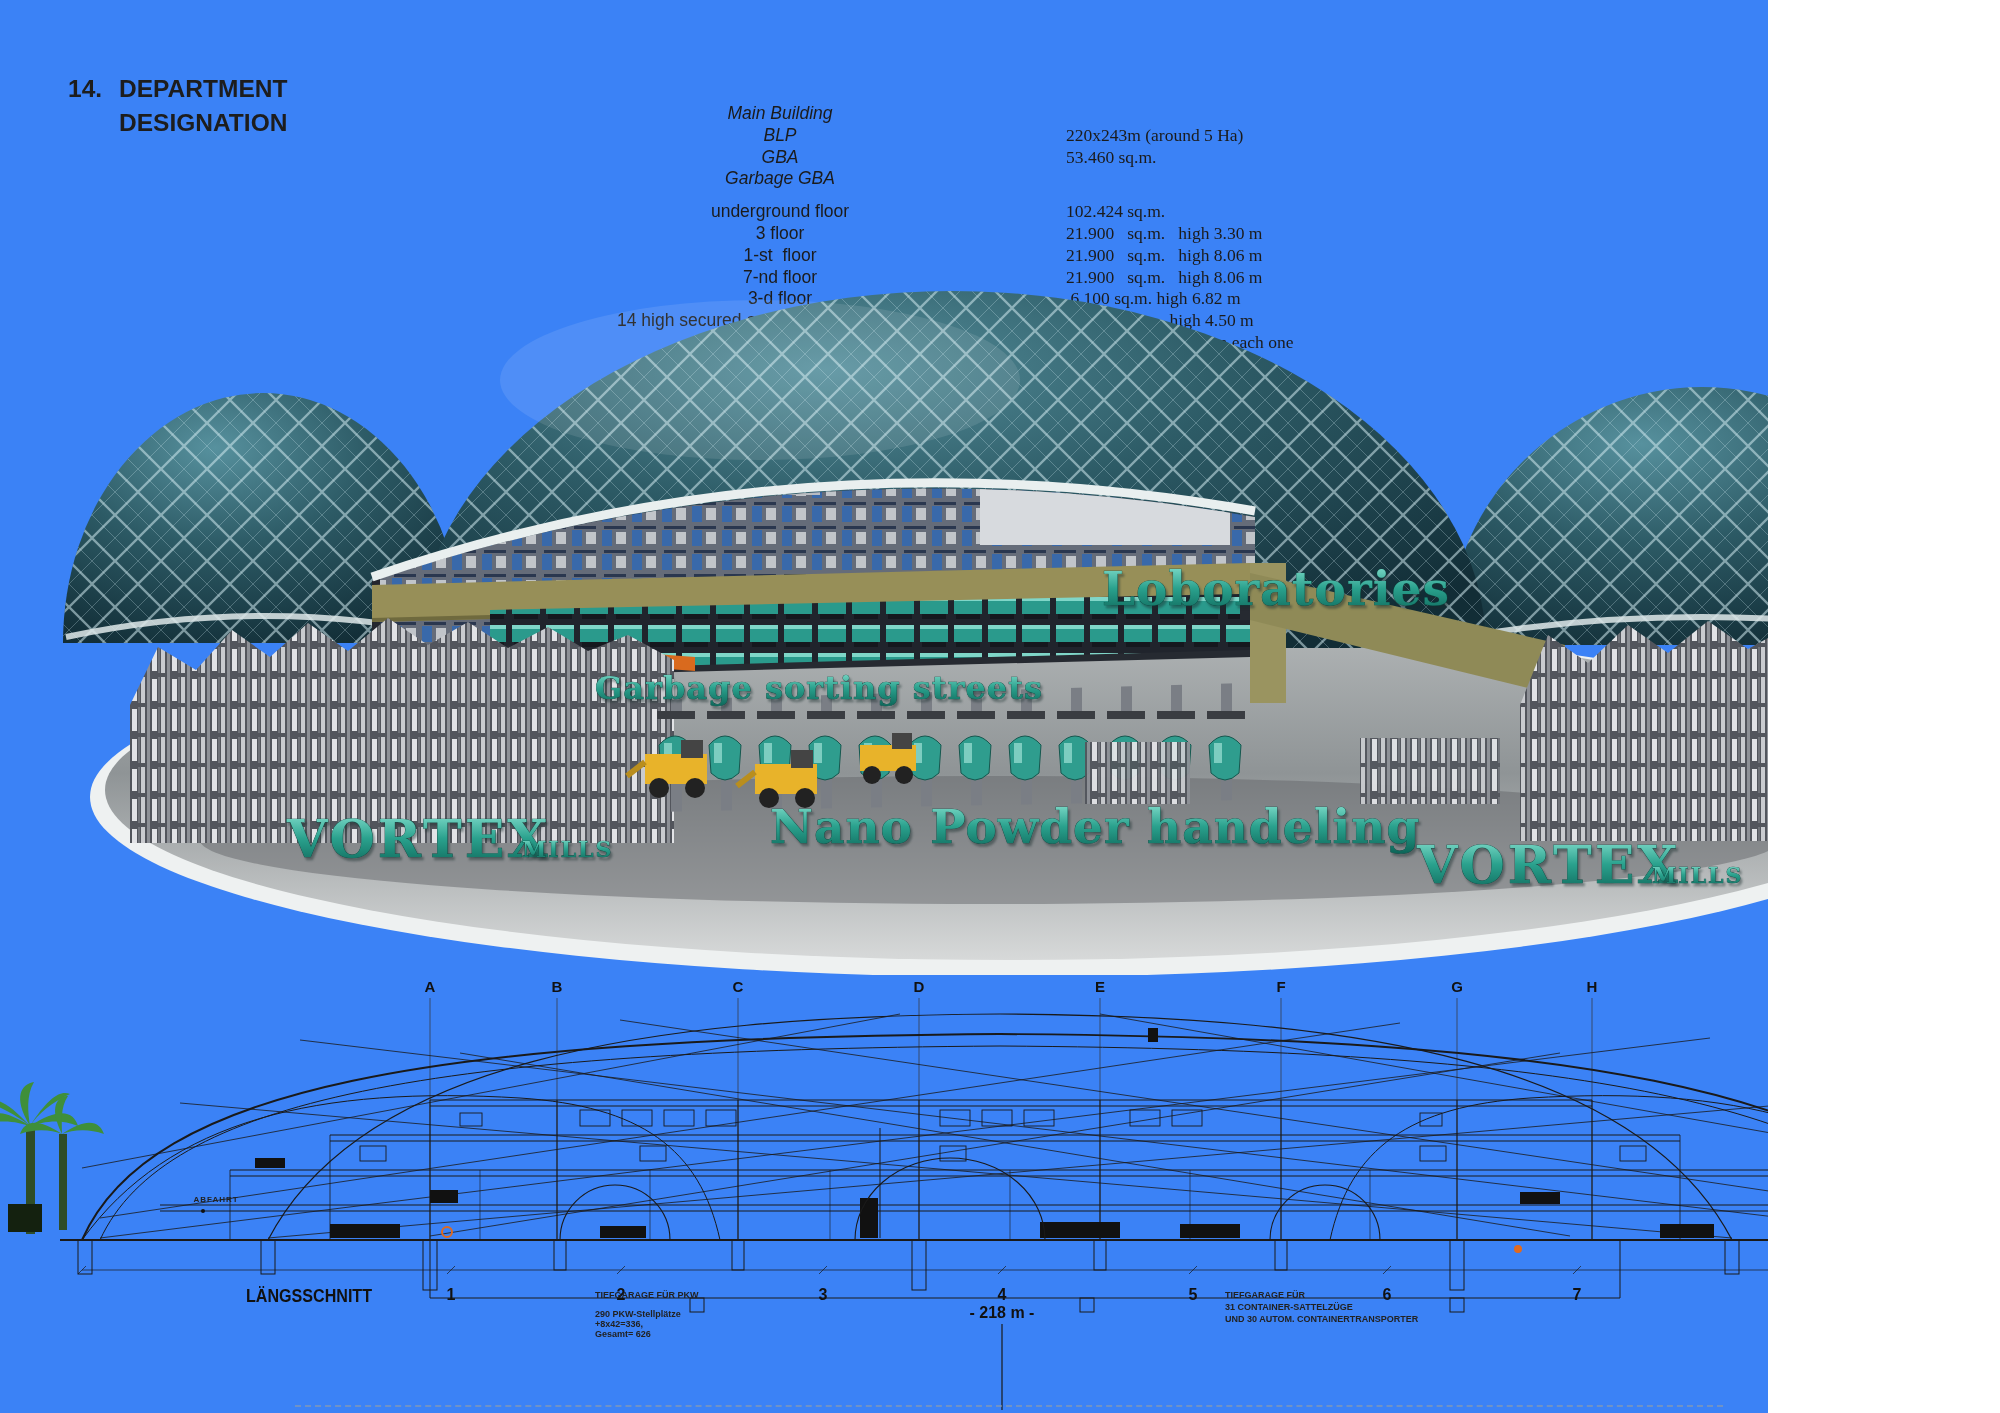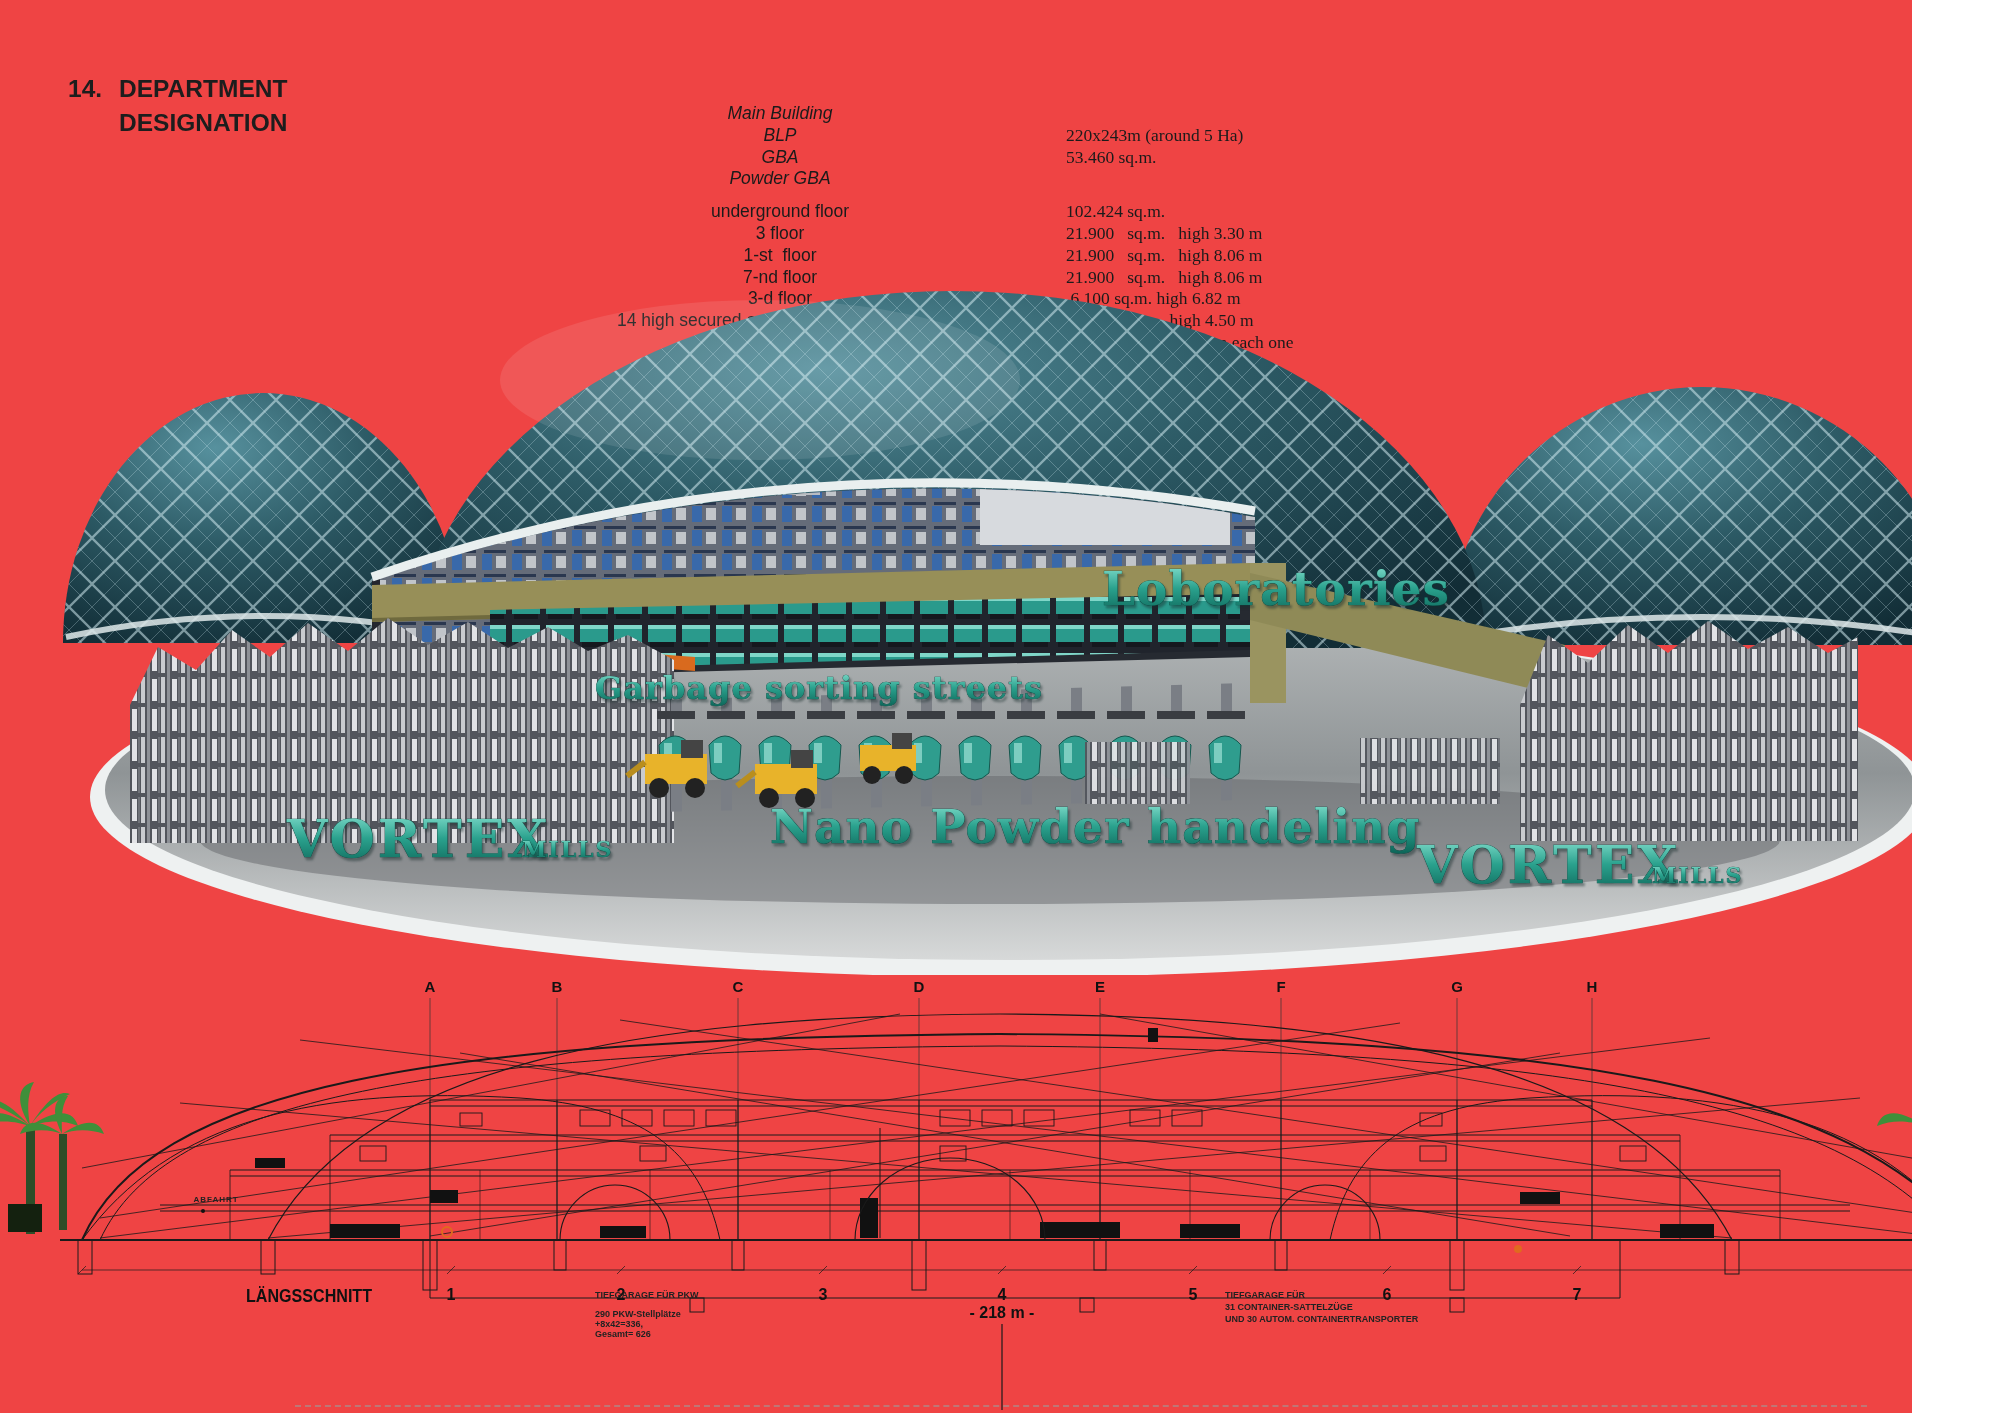--- a/index.html
+++ b/index.html
@@ -1,16 +1,16 @@
 <!DOCTYPE html>
 <html><head>
 <meta charset="utf-8">
 <style>
   html,body{margin:0;padding:0;background:#ffffff;}
-  .page{position:relative;width:1912px;height:1413px;background:#ef4444;overflow:hidden;
+  .page{position:relative;width:1768px;height:1413px;background:#3b82f6;overflow:hidden;
         font-family:"Liberation Sans",sans-serif;color:#1b1b1b;}
   
   .heading{position:absolute;left:68px;top:72px;display:flex;gap:17px;
            font-size:24.5px;font-weight:bold;line-height:34px;color:#1d1d1d;}
   
   .specs{position:absolute;left:520px;top:103px;width:980px;font-size:17.5px;}
   .srow{display:flex;line-height:21.8px;}
   .slabel{width:520px;text-align:center;white-space:pre;}
   .svalue{padding-left:26px;white-space:pre;font-family:Liberation Serif, serif;}
   .italic{font-style:italic;}
@@ -50,21 +50,21 @@
       </div>
     <div class="srow">
         <div class="slabel italic">BLP</div>
         <div class="svalue">220x243m (around 5 Ha)</div>
       </div>
     <div class="srow">
         <div class="slabel italic">GBA</div>
         <div class="svalue">53.460 sq.m.</div>
       </div>
     <div class="srow">
-        <div class="slabel italic">Powder GBA</div>
+        <div class="slabel italic">Garbage GBA</div>
         <div class="svalue"></div>
       </div>
     <div class="srow gap">
         <div class="slabel">underground floor</div>
         <div class="svalue">102.424 sq.m.</div>
       </div>
     <div class="srow">
         <div class="slabel">3 floor</div>
         <div class="svalue">21.900   sq.m.   high 3.30 m</div>
       </div>

